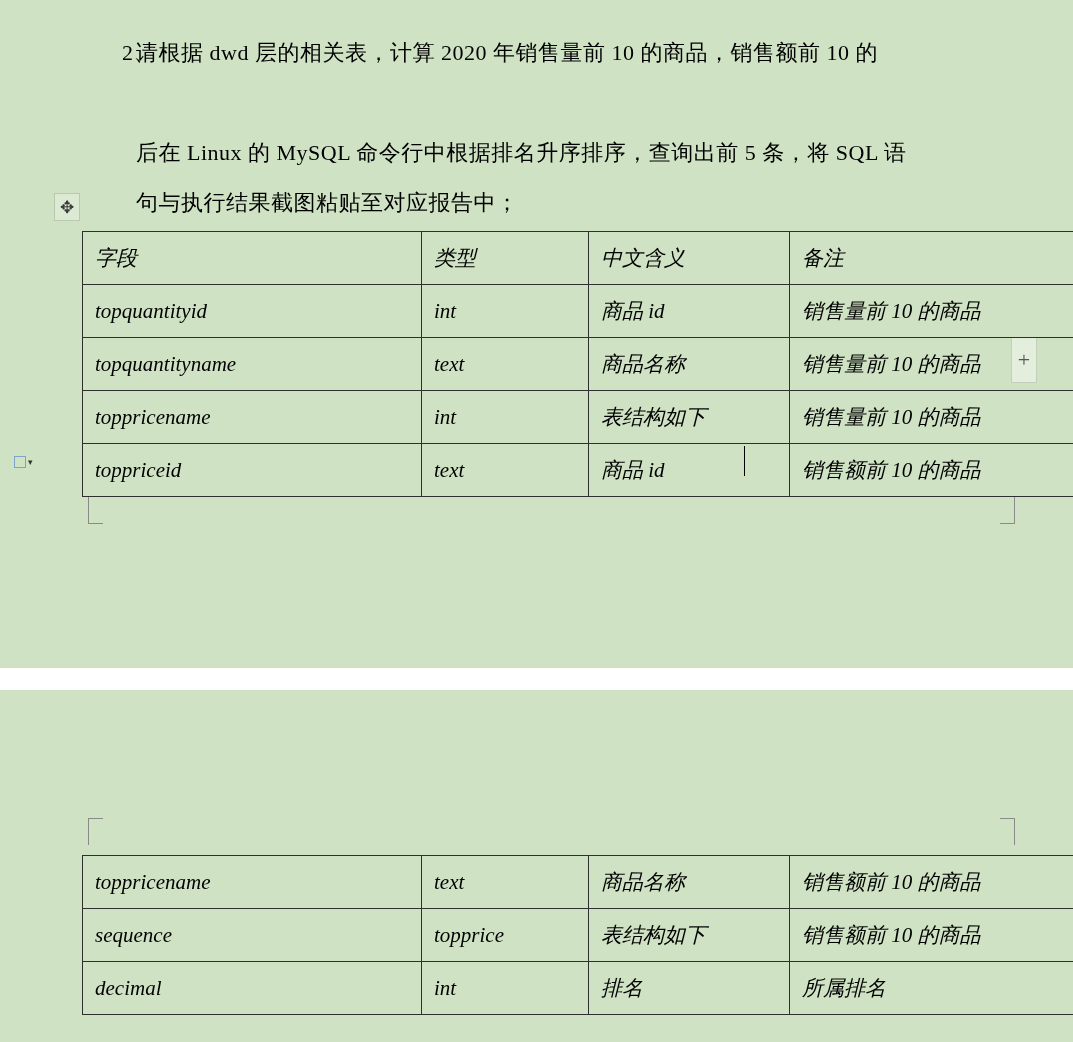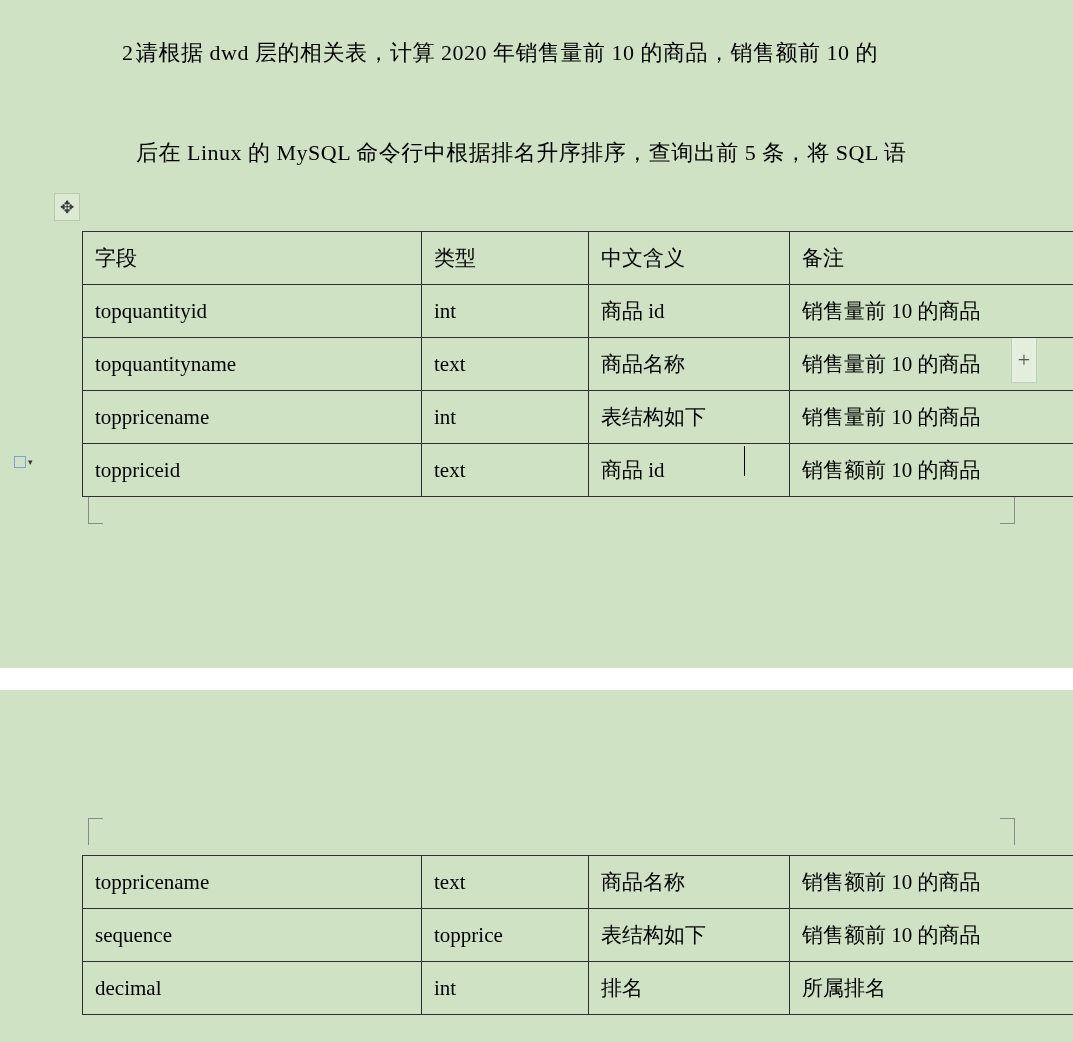--- a/index.html
+++ b/index.html
@@ -129,20 +129,21 @@
   }
   table.doc-table td {
     border: 1px solid #2f2f2f;
     height: 52px;
     padding: 0 12px;
     font-size: 21px;
     color: #000;
     vertical-align: middle;
     overflow: hidden;
     white-space: nowrap;
+    font-style: italic;
   }
   table.doc-table td.c0 { width: 314px; }
   table.doc-table td.c1 { width: 142px; }
   table.doc-table td.c2 { width: 176px; }
   table.doc-table td.c3 { width: 276px; }
 
   #table-one { left: 82px; top: 231px; width: 928px; }
   #table-two { left: 82px; top: 855px; width: 928px; }
 
   
@@ -181,20 +182,21 @@
 <div class="page-gap"></div>
 
 <div class="page" id="page-two"></div>
 
 <div class="para">
   <span class="num">2、</span>
   <span class="body">
     <span>请根据 dwd 层的相关表，计算 2020 年销售量前 10 的商品，销售额前 10 的</span><br>
     <br>
     <span>后在 Linux 的 MySQL 命令行中根据排名升序排序，查询出前 5 条，将 SQL 语</span><br>
+    <span>句与执行结果截图粘贴至对应报告中；</span>
   </span>
 </div>
 
 <div class="move-handle">
   <span>✥</span>
 </div>
 
 <div class="plus-handle">
   <span>+</span>
 </div>

